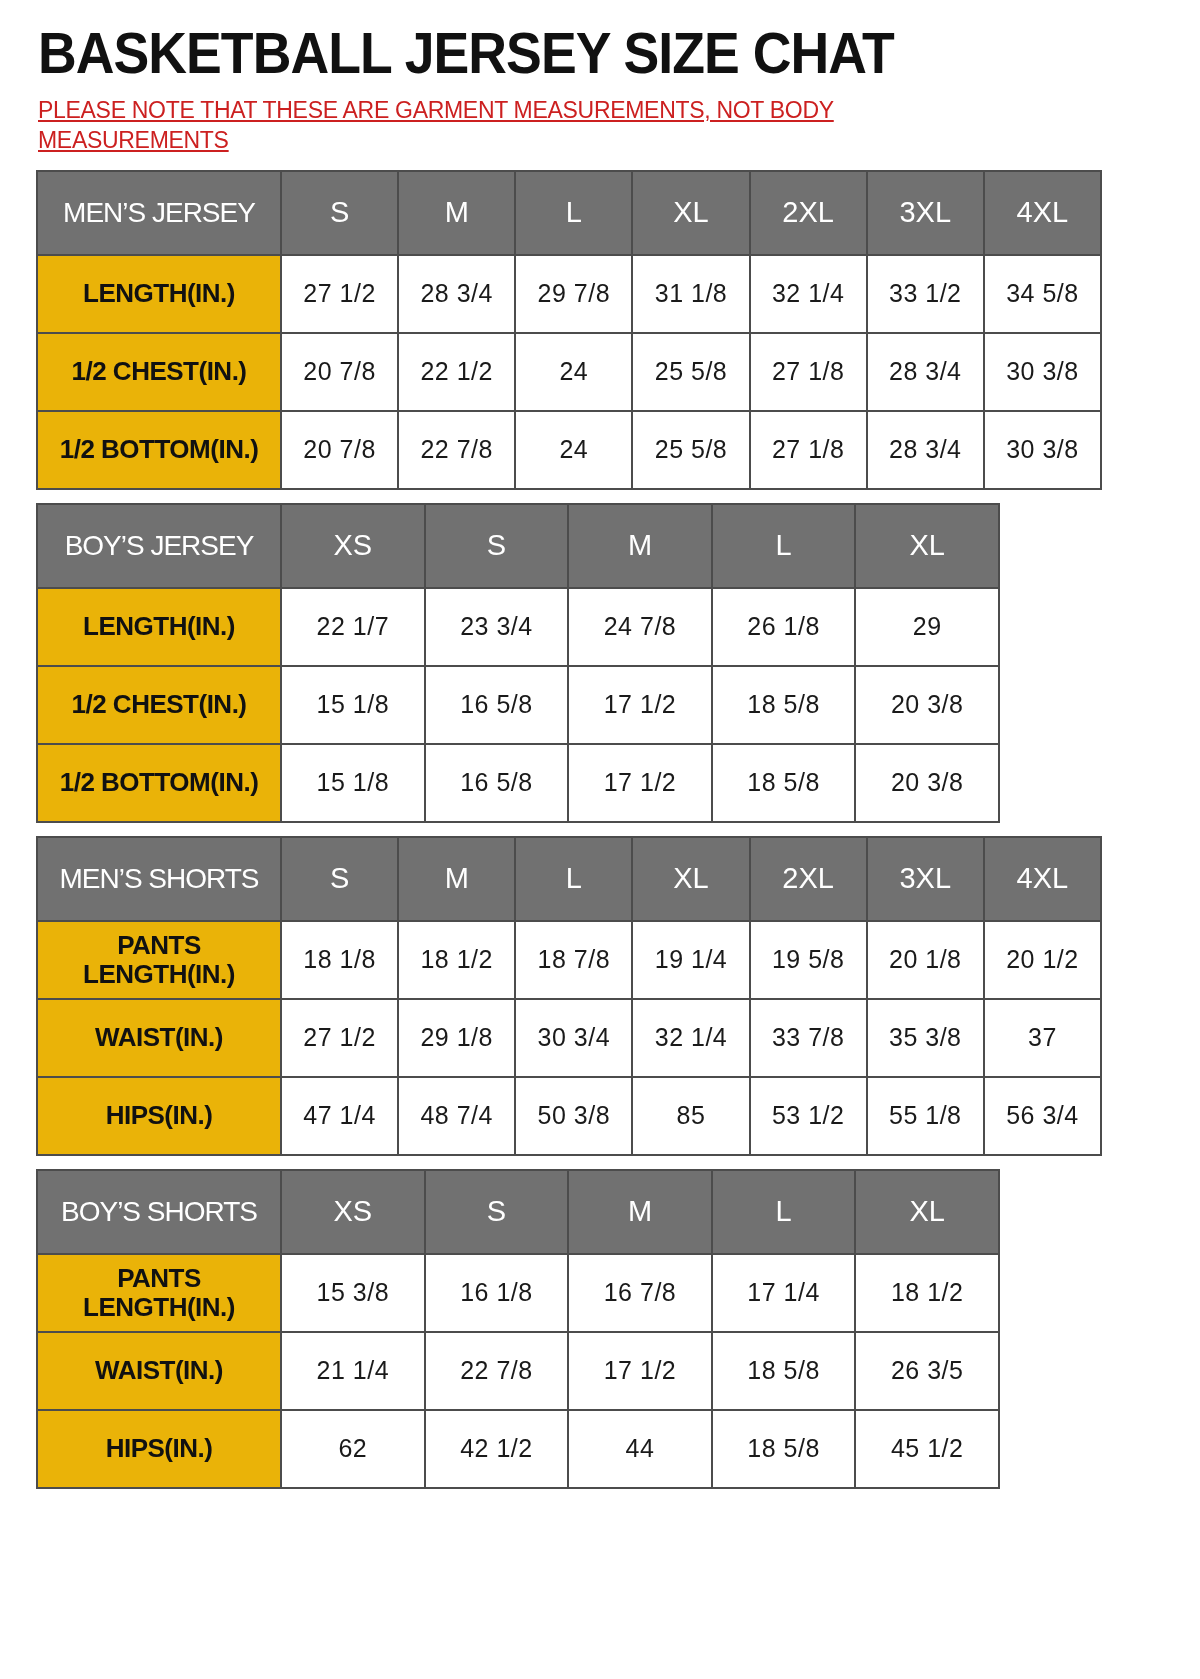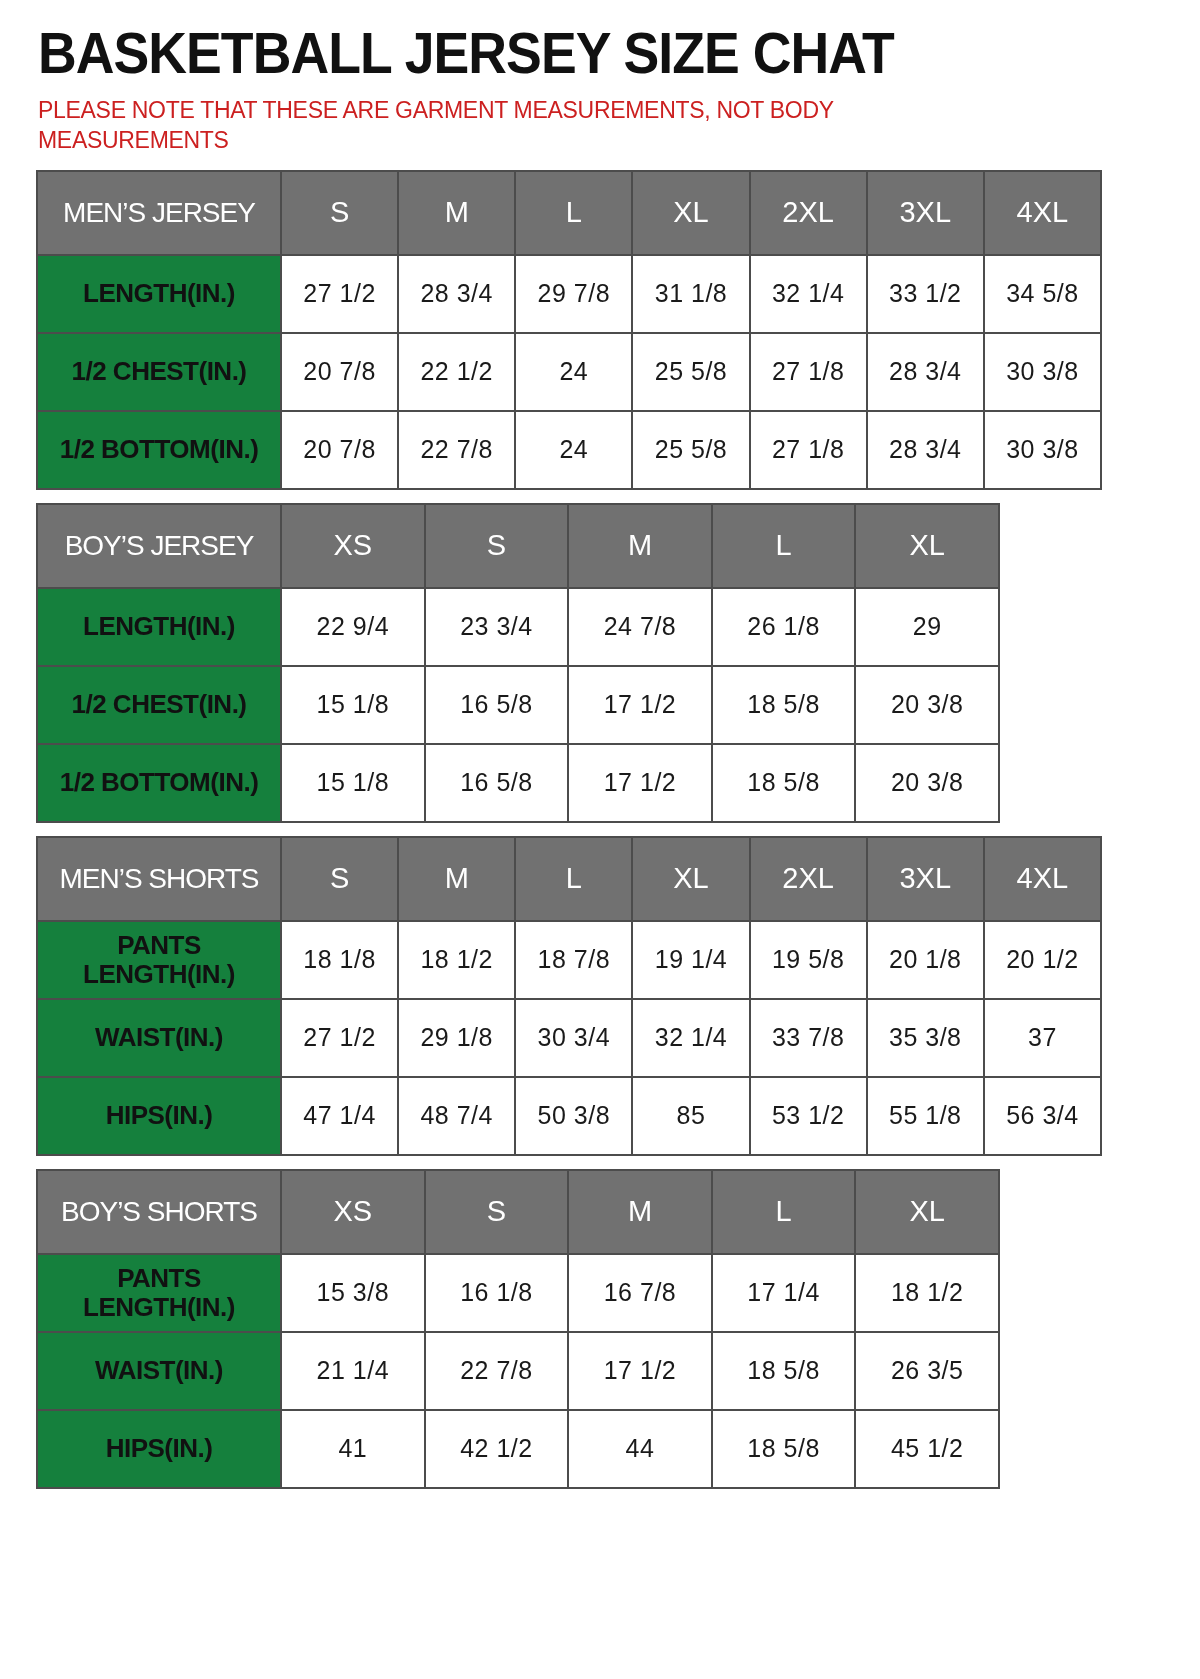--- a/index.html
+++ b/index.html
@@ -25,20 +25,21 @@
     transform-origin: left center;
     white-space: nowrap;
     margin: 6px 0 10px 2px;
   }
   .note, .footer {
     color: #cc2020;
     font-size: 23px;
     font-weight: 500;
     line-height: 1.3;
     letter-spacing: -0.3px;
+    text-decoration: underline;
   }
   .note { max-width: 800px; margin: 0 0 14px 2px; }
   .footer { margin: 30px 0 0 2px; max-width: 1140px; }
 
   table.size-table {
     border-collapse: collapse;
     table-layout: fixed;
     margin-top: 13px;
     border: 2px solid #383838;
   }
@@ -58,21 +59,21 @@
     font-weight: normal;
     font-size: 29px;
     height: 84px;
     letter-spacing: 0px;
   }
   .size-table thead th.corner {
     font-size: 28px;
     letter-spacing: -1px;
   }
   .size-table tbody th.row-label {
-    background: #15803d;
+    background: #eab308;
     color: #111111;
     font-weight: bold;
     font-size: 26px;
     letter-spacing: -0.5px;
     height: 78px;
     line-height: 1.1;
   }
   .size-table tbody td {
     background: #ffffff;
     color: #1a1a1a;
@@ -160,21 +161,21 @@
             <th class="">XS</th>
             <th class="">S</th>
             <th class="">M</th>
             <th class="">L</th>
             <th class="">XL</th>
           </tr>
         </thead>
         <tbody>
           <tr>
             <th class="row-label">LENGTH(IN.)</th>
-            <td>22 9/4</td>
+            <td>22 1/7</td>
             <td>23 3/4</td>
             <td>24 7/8</td>
             <td>26 1/8</td>
             <td>29</td>
           </tr>
           <tr>
             <th class="row-label">1/2 CHEST(IN.)</th>
             <td>15 1/8</td>
             <td>16 5/8</td>
             <td>17 1/2</td>
@@ -278,21 +279,21 @@
           <tr>
             <th class="row-label">WAIST(IN.)</th>
             <td>21 1/4</td>
             <td>22 7/8</td>
             <td>17 1/2</td>
             <td>18 5/8</td>
             <td>26 3/5</td>
           </tr>
           <tr>
             <th class="row-label">HIPS(IN.)</th>
-            <td>41</td>
+            <td>62</td>
             <td>42 1/2</td>
             <td>44</td>
             <td>18 5/8</td>
             <td>45 1/2</td>
           </tr>
         </tbody>
       </table>
     </div>
 </div>
 

